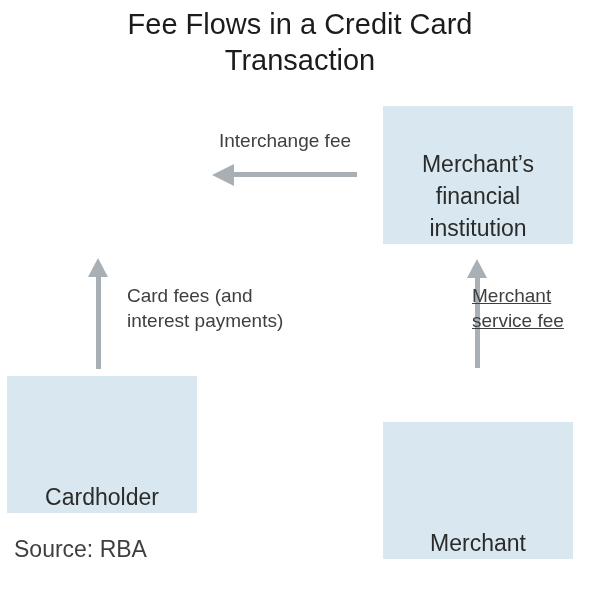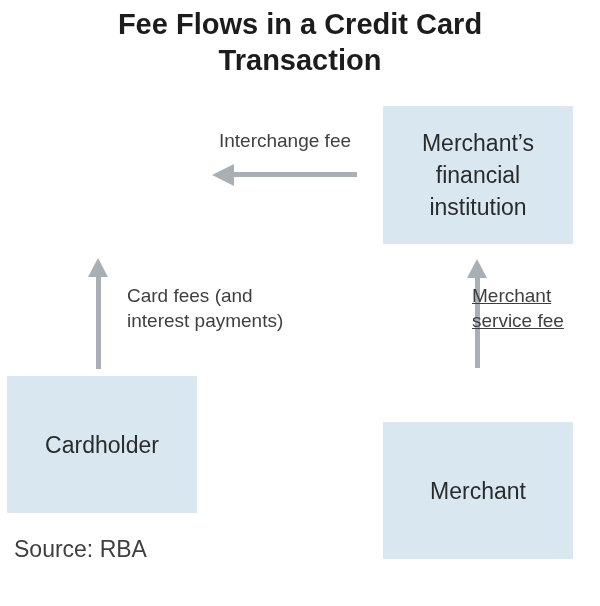--- a/index.html
+++ b/index.html
@@ -12,31 +12,31 @@
     overflow: hidden;
   }
   .title {
     position: absolute;
     top: 6px;
     left: 0;
     width: 600px;
     margin: 0;
     text-align: center;
     font-size: 29px;
-    font-weight: bold;
+    font-weight: normal;
     line-height: 36px;
     color: #1c1c1c;
     letter-spacing: 0;
   }
   .title-line { display: block; }
   .box {
     position: absolute;
     background: #d9e8f0;
     display: flex;
-    align-items: center;
+    align-items: flex-end;
     justify-content: center;
     text-align: center;
     font-size: 23px;
     line-height: 32px;
     color: #2b2b2b;
   }
   .box-card-issuer { left: 7px;   top: 106px; width: 190px; height: 138px; }
   .box-merchant-fi { left: 383px; top: 106px; width: 190px; height: 138px; }
   .box-cardholder  { left: 7px;   top: 376px; width: 190px; height: 137px; }
   .box-merchant    { left: 383px; top: 380px; width: 190px; height: 137px; margin-top: 42px; }

